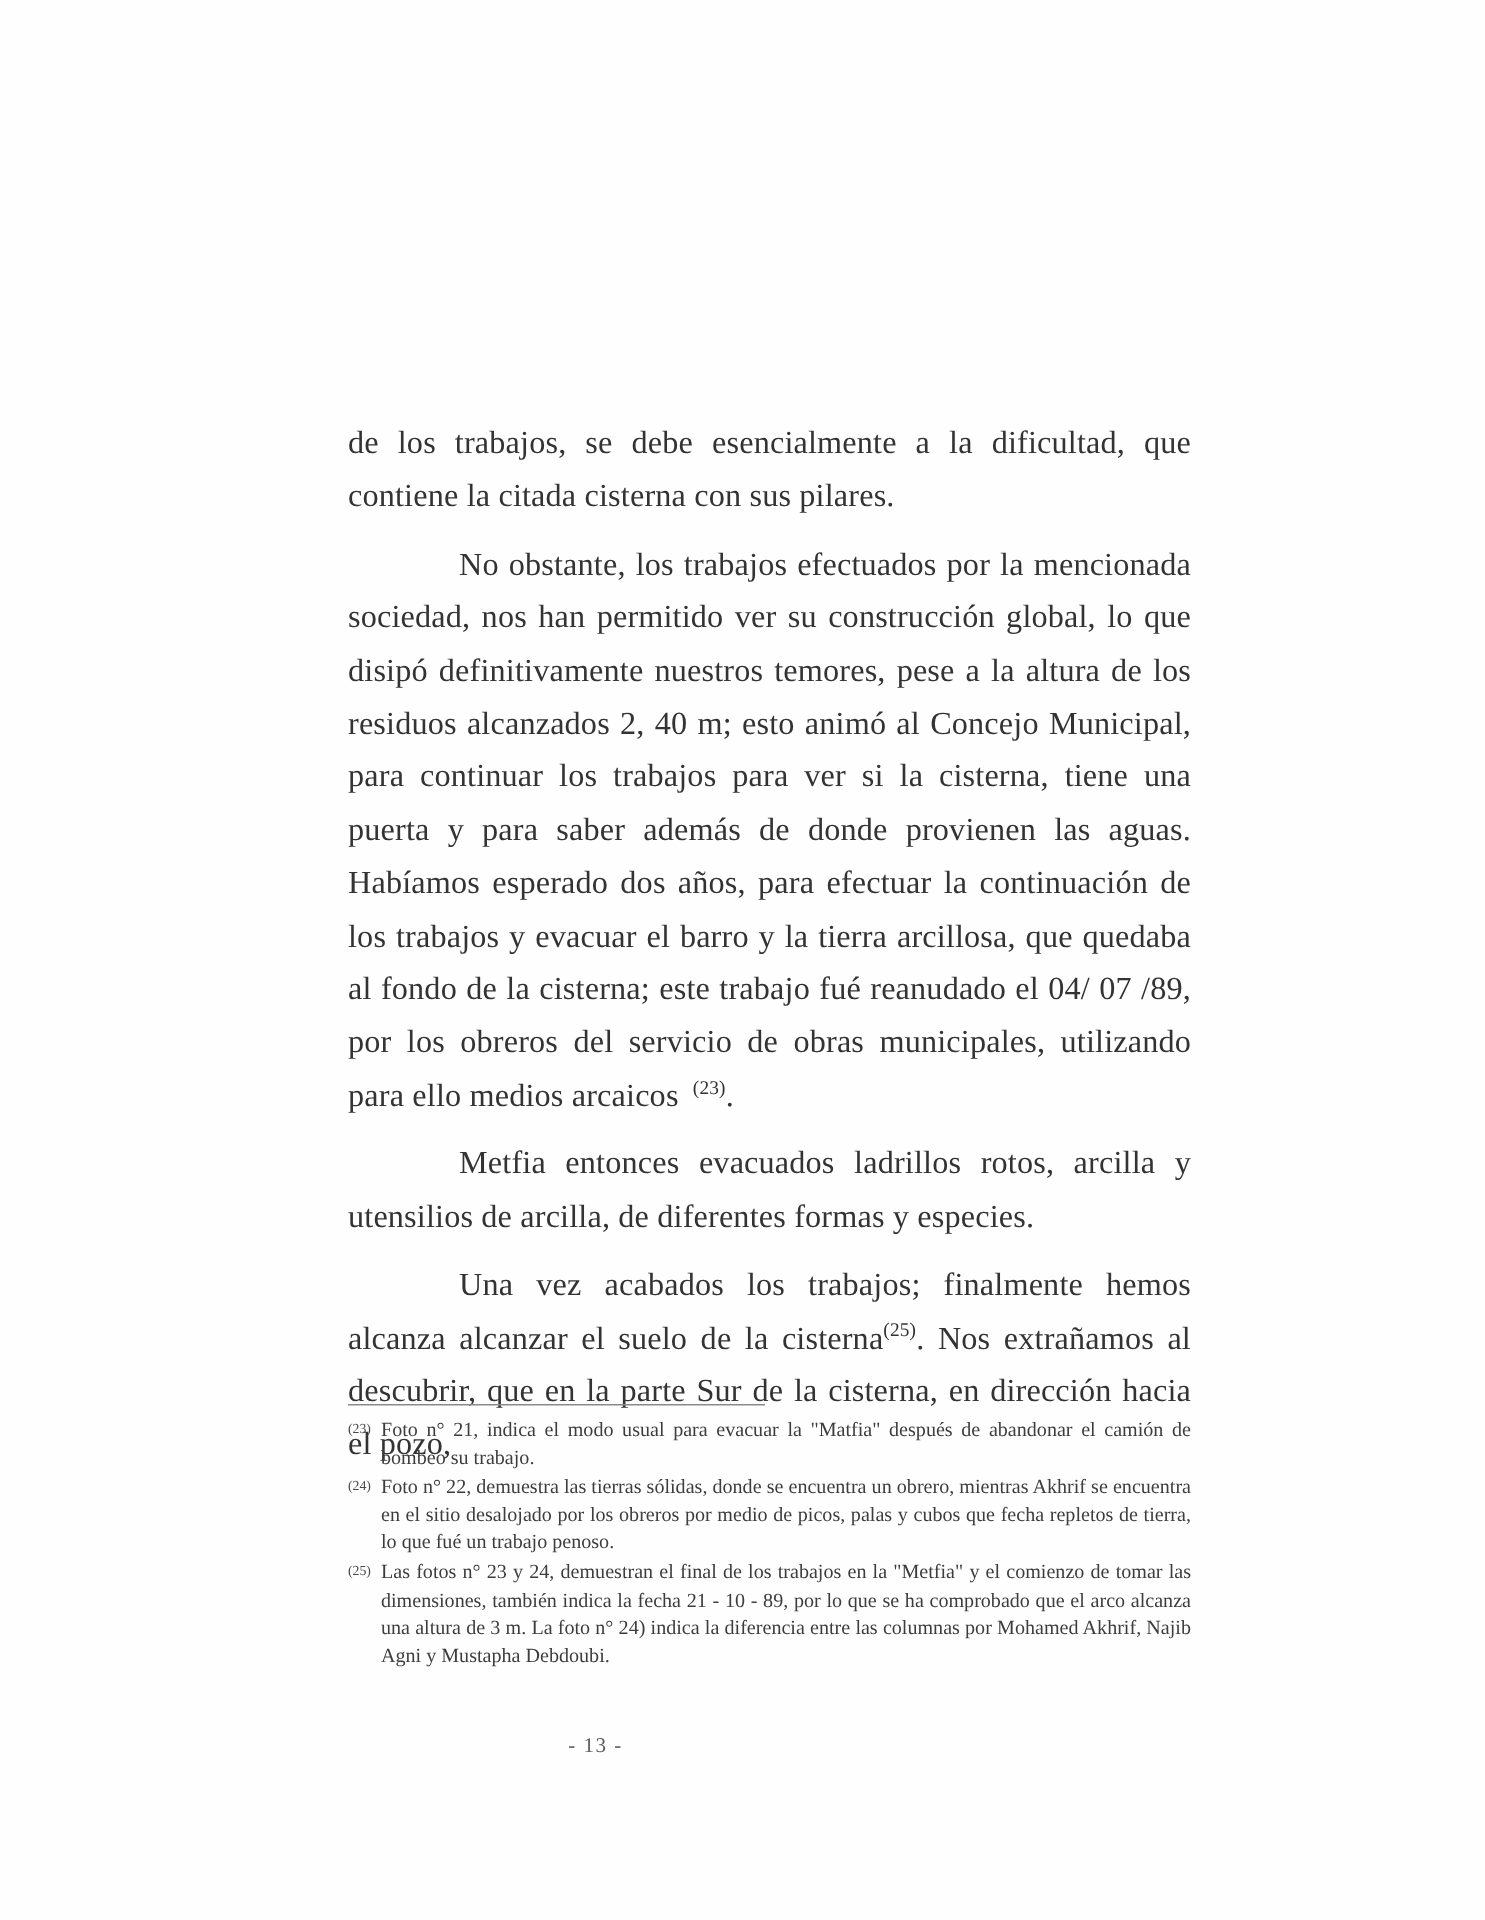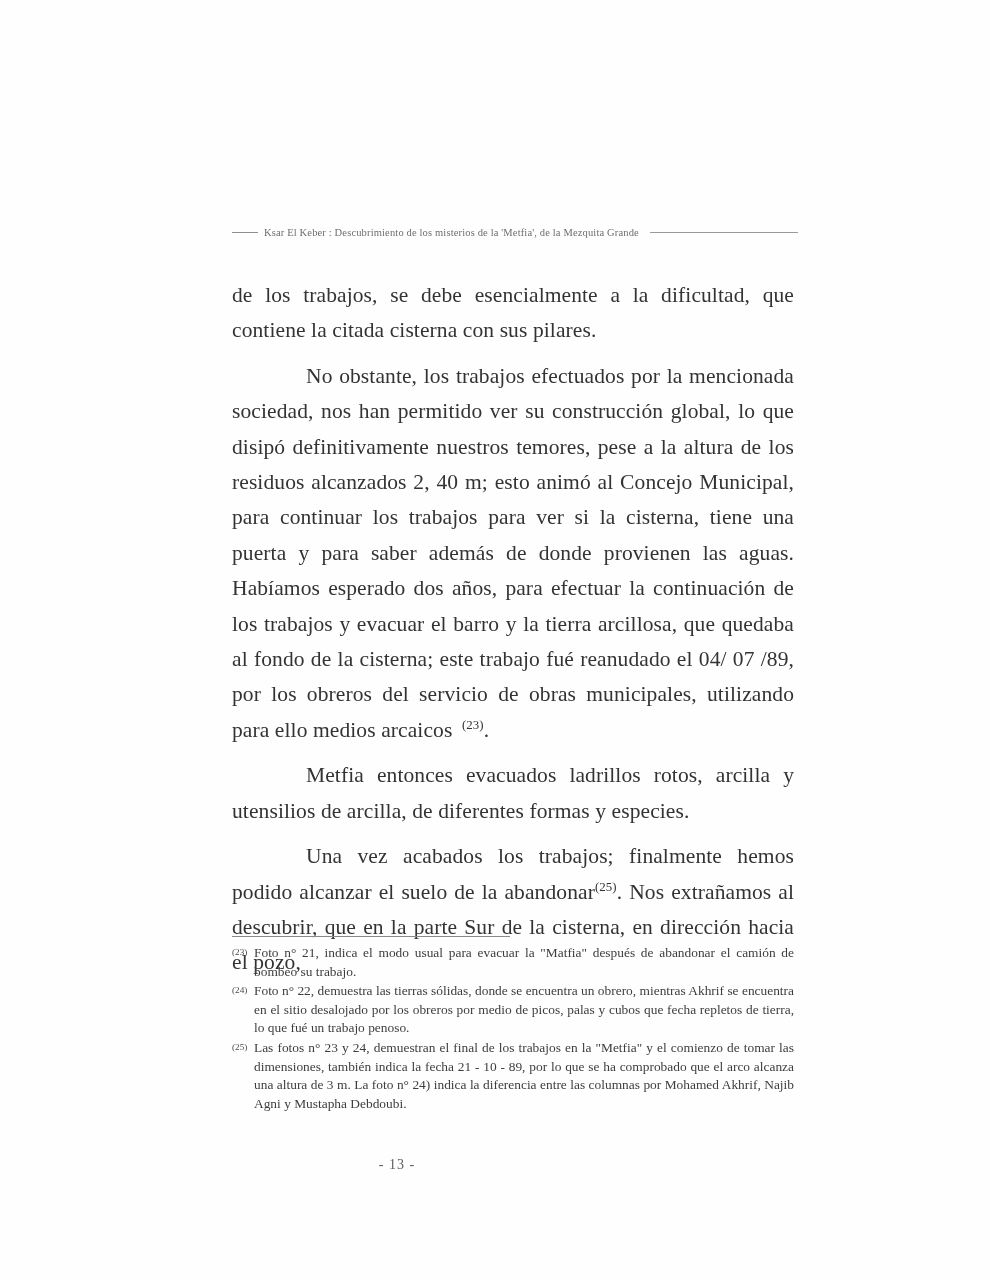--- a/index.html
+++ b/index.html
@@ -130,43 +130,38 @@
     font-size: 14px;
     color: #5c5c5f;
     letter-spacing: 1px;
   }
 </style>
 </head>
 <body>
 
 <div class="page">
 
-  <div class="header">
-    <span class="rule-left"></span>
-    <span class="header-text">Ksar El Keber : Descubrimiento de los misterios  de  la 'Metfia',  de la Mezquita Grande</span>
-    <span class="rule-right"></span>
-  </div>
 
   <div class="body-col">
 
     <p class="para">
       <span>de los trabajos, se debe esencialmente a la dificultad, que contiene la citada cisterna con sus pilares.</span>
     </p>
 
     <p class="para indent">
       <span>No obstante, los trabajos efectuados por la mencionada sociedad, nos han permitido ver su construcción global, lo que disipó definitivamente nuestros temores, pese a la altura de los residuos alcanzados 2, 40 m; esto animó al Concejo Municipal, para continuar los trabajos para ver si la cisterna, tiene una puerta y para saber además de donde provienen las aguas. Habíamos esperado dos años, para efectuar la continuación de los trabajos y evacuar el barro y la tierra arcillosa, que quedaba al fondo de la cisterna; este trabajo fué reanudado el 04/ 07 /89, por los obreros del servicio de obras municipales, utilizando para ello medios arcaicos </span><sup class="note spaced">(23)</sup><span>.</span>
     </p>
 
     <p class="para indent">
       <span>Metfia entonces evacuados ladrillos rotos, arcilla y utensilios de arcilla, de diferentes formas y especies.</span>
     </p>
 
 
     <p class="para indent tight">
-      <span>Una vez acabados los trabajos; finalmente hemos podido alcanzar el suelo de la abandonar</span><sup class="note">(25)</sup><span>. Nos extrañamos al descubrir, que en la  parte Sur de la cisterna, en dirección hacia el pozo,</span>
+      <span>Una vez acabados los trabajos; finalmente hemos alcanza alcanzar el suelo de la cisterna</span><sup class="note">(25)</sup><span>. Nos extrañamos al descubrir, que en la  parte Sur de la cisterna, en dirección hacia el pozo,</span>
     </p>
 
   </div>
 
   <div class="footnote-rule"></div>
 
   <div class="footnotes">
 
     <div class="fn">
       <span class="fn-marker">(23)</span>

